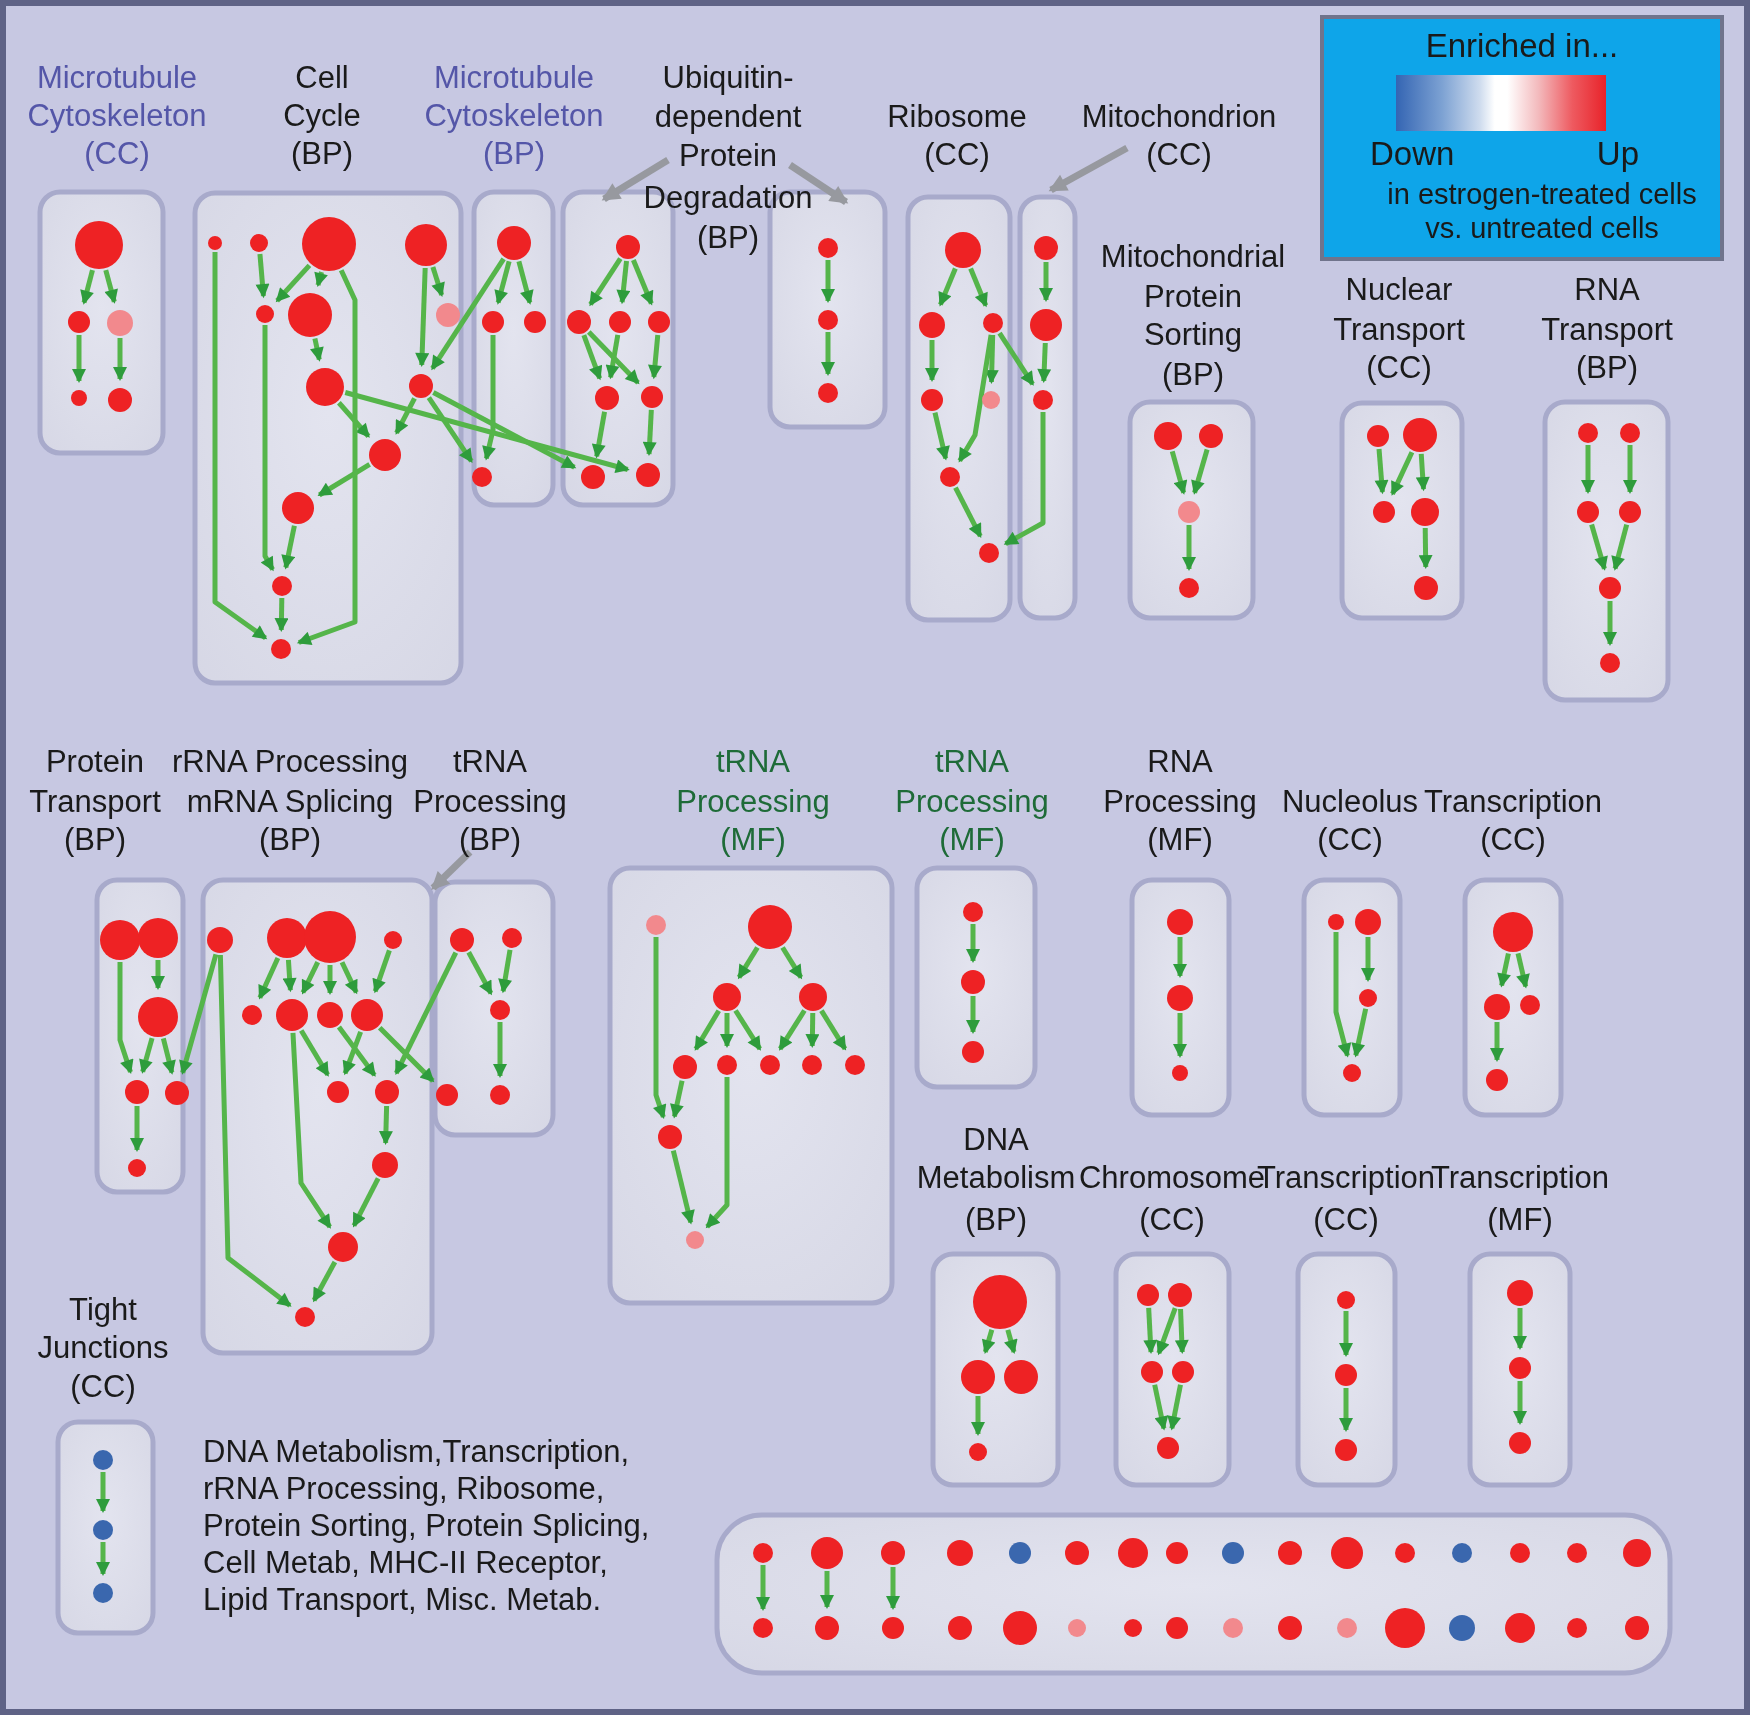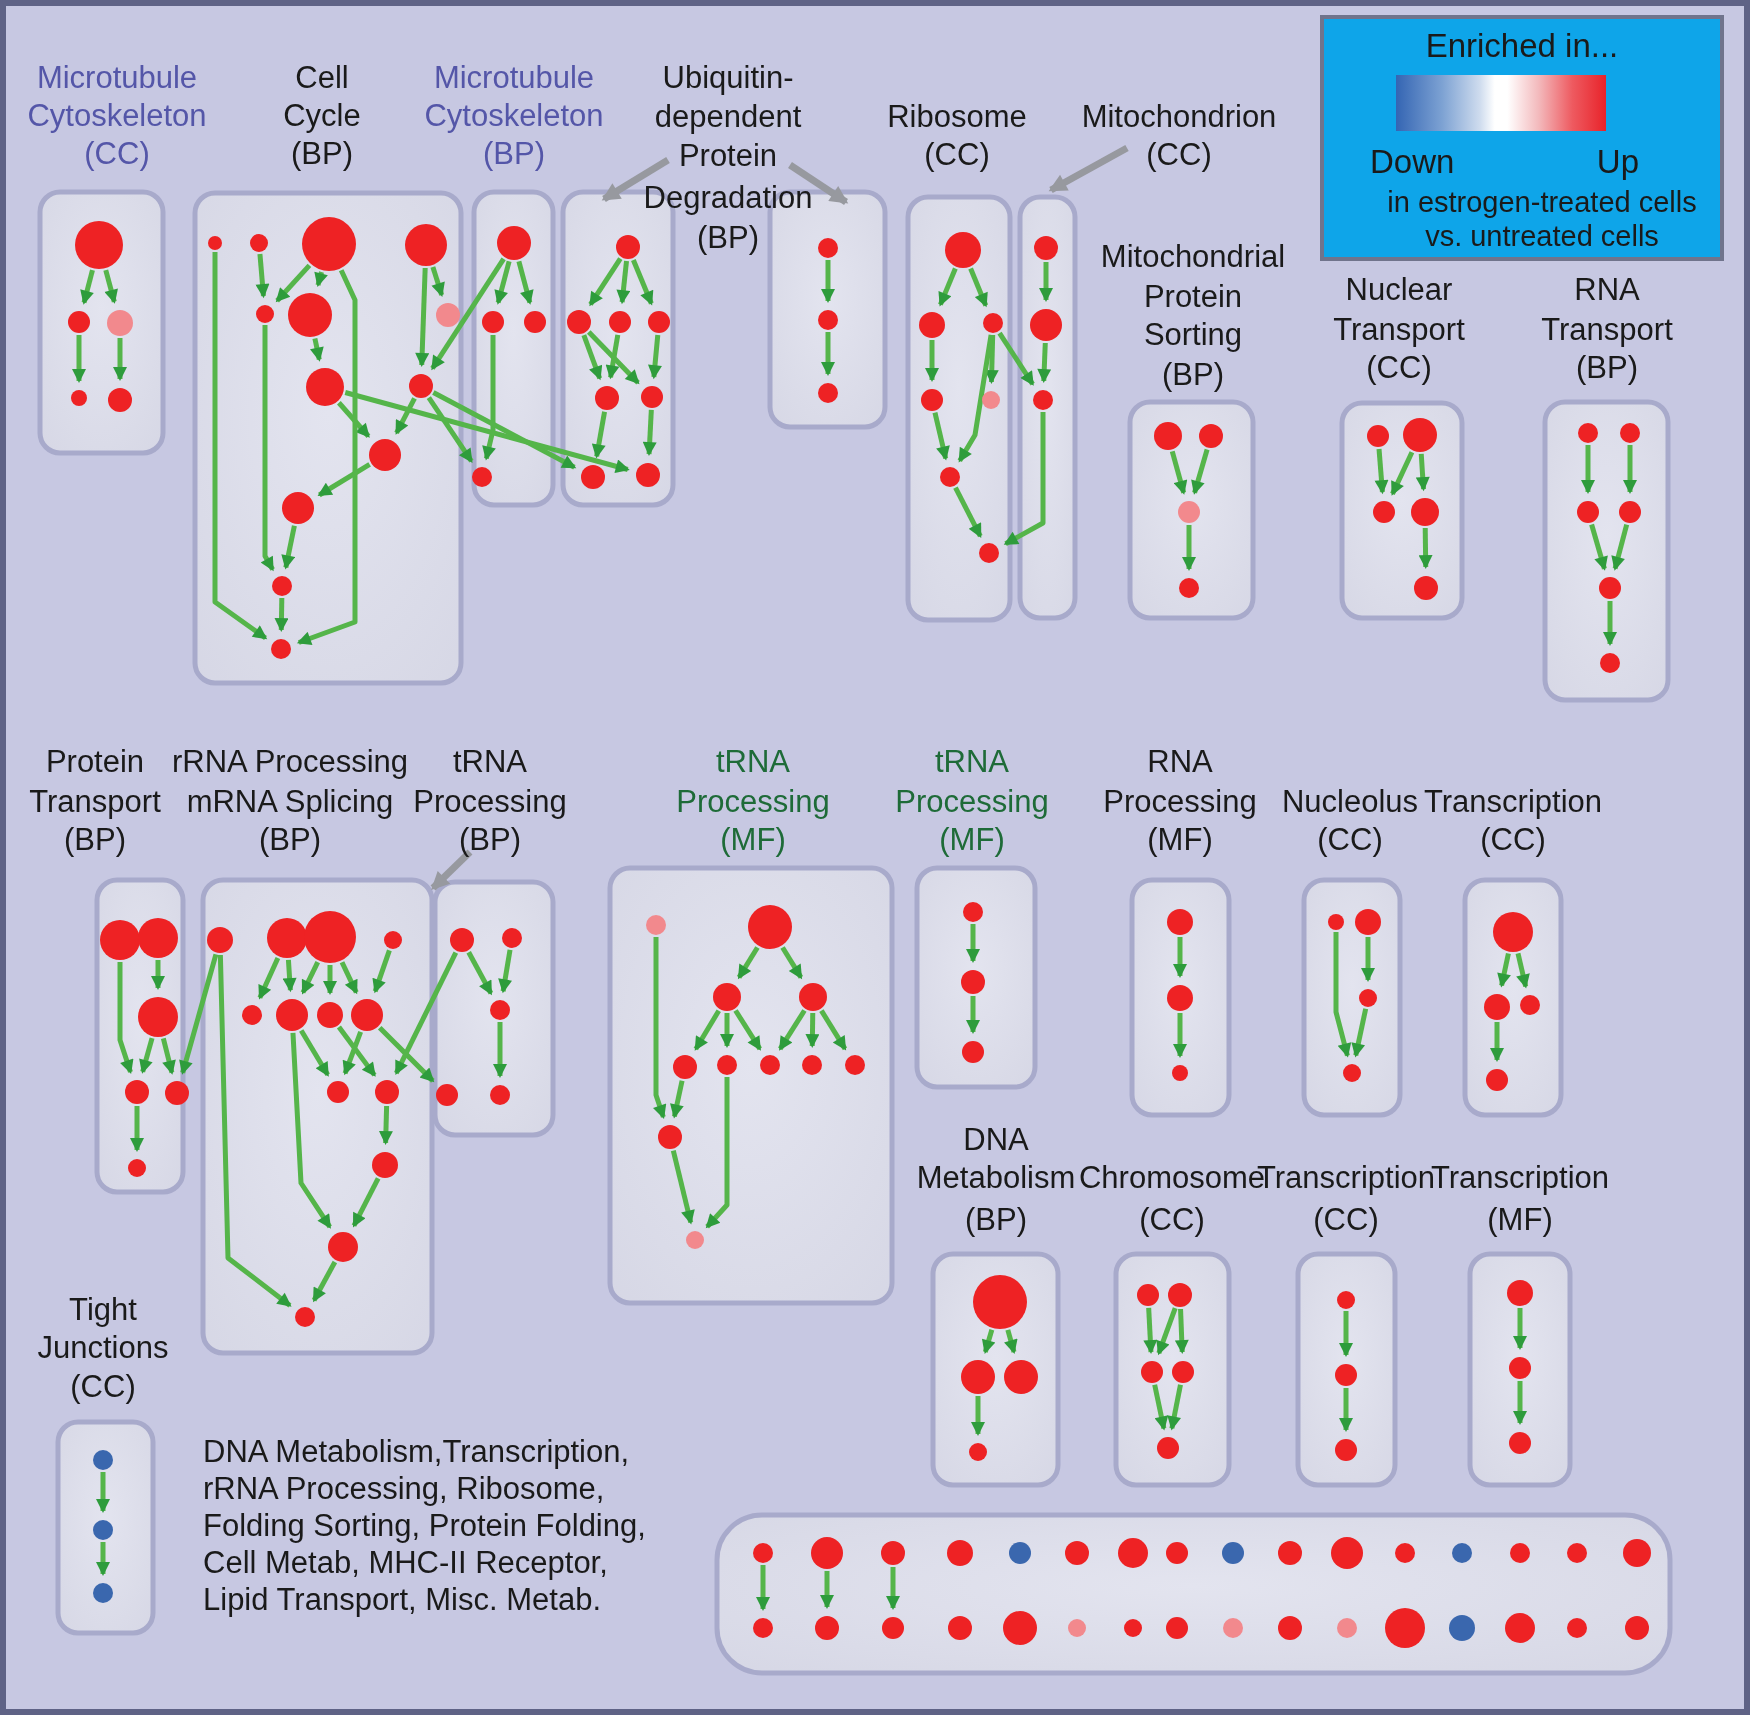--- a/index.html
+++ b/index.html
@@ -3,21 +3,21 @@
 <meta charset="utf-8">
 <style>
   html,body{margin:0;padding:0;background:#c7c8e2;}
   .stage{position:relative;width:1750px;height:1715px;font-family:"Liberation Sans",sans-serif;overflow:hidden;}
   .stage svg{position:absolute;left:0;top:0;}
   .legend{position:absolute;left:1320px;top:15px;width:404px;height:246px;border:4px solid #70748c;
           background:#0ea5e9;box-sizing:border-box;z-index:5;}
   .legend-title{margin-top:8px;text-align:center;font-size:33px;color:#1a1a1a;}
   .legend-bar{margin:10px 0 0 72px;width:210px;height:56px;
       background:linear-gradient(90deg,#3465b3 0%,#7da2d3 22%,#cfdcee 40%,#ffffff 47%,#ffffff 53%,#f3b9bc 68%,#ee5a60 84%,#e8232a 100%);}
-  .legend-du{position:relative;height:42px;font-size:33px;color:#1a1a1a;margin-top:12px;}
+  .legend-du{position:relative;height:42px;font-size:33px;color:#1a1a1a;margin-top:4px;}
   .legend-du .down{position:absolute;left:46px;}
   .legend-du .up{position:absolute;right:81px;}
   .legend-sub{text-align:center;font-size:29px;line-height:34px;color:#1a1a1a;padding-left:40px;}
   .misc{position:absolute;left:203px;top:1386px;font-size:31px;line-height:37px;color:#1a1a1a;white-space:nowrap;z-index:5;margin-top:47px;}
 </style>
 </head>
 <body>
 
 <div class="stage">
 
@@ -375,18 +375,18 @@
       <span class="down">Down</span>
       <span class="up">Up</span>
     </div>
     <div class="legend-sub">in estrogen-treated cells</div>
     <div class="legend-sub">vs. untreated cells</div>
   </div>
 
   <div class="misc">
     <div>DNA Metabolism,Transcription,</div>
     <div>rRNA Processing, Ribosome,</div>
-    <div>Folding Sorting, Protein Folding,</div>
+    <div>Protein Sorting, Protein Splicing,</div>
     <div>Cell Metab, MHC-II Receptor,</div>
     <div>Lipid Transport, Misc. Metab.</div>
   </div>
 
 </div>
 
 </body></html>

